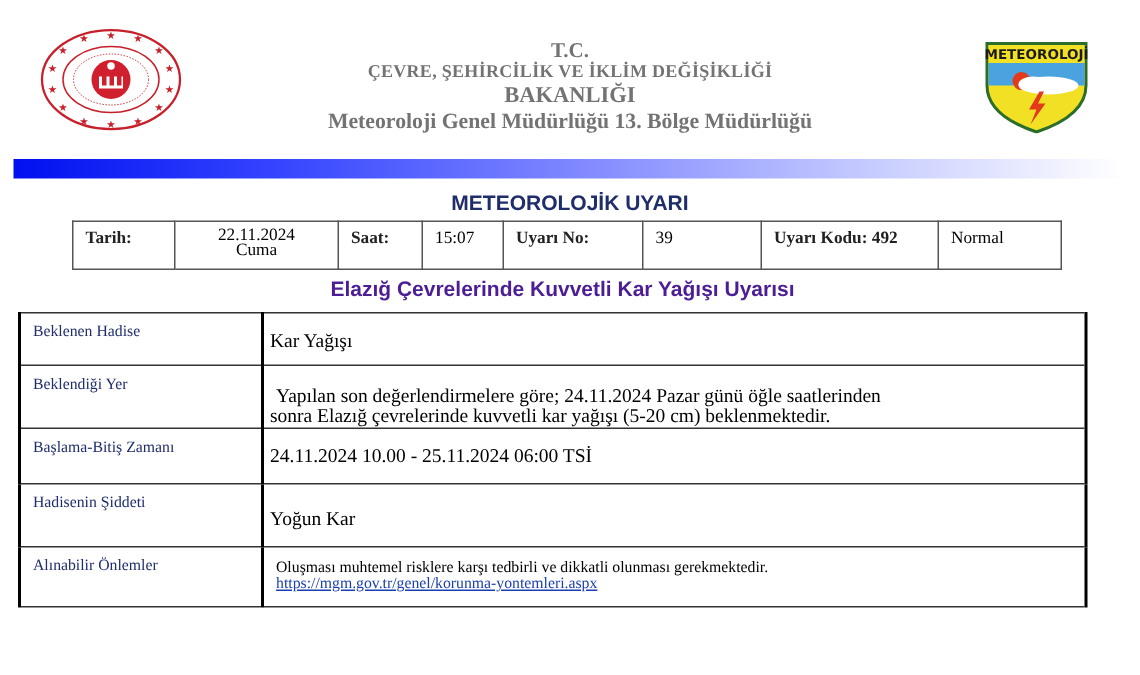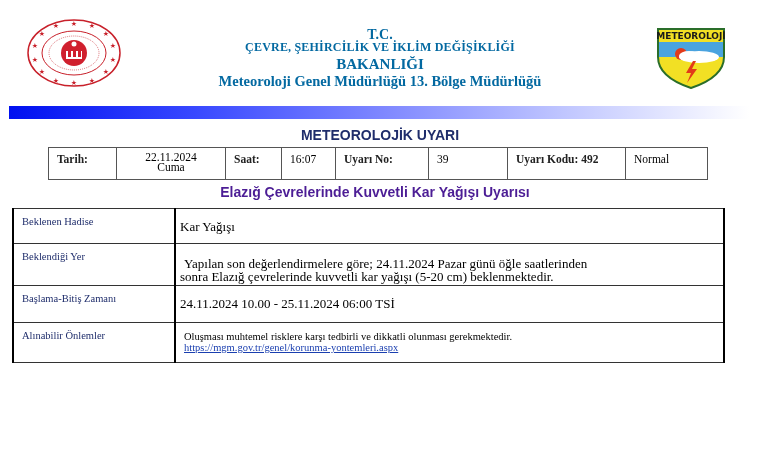--- a/index.html
+++ b/index.html
@@ -2,21 +2,21 @@
 <html><head>
 <meta charset="utf-8">
 <style>
   html, body { margin:0; padding:0; background:#ffffff; }
   body { width:760px; height:450px; position:relative; overflow:hidden; font-family:"Liberation Serif", serif; color:#000; }
   .abs { position:absolute; }
 
   
   #logo-left { left:26px; top:18px; width:96px; height:70px; }
   #logo-right { left:655px; top:27px; width:72px; height:62px; }
-  .hdr { position:absolute; left:180px; width:400px; text-align:center; color:#0369a1; font-weight:bold; font-family:"Liberation Serif", serif; }
+  .hdr { position:absolute; left:180px; width:400px; text-align:center; color:#737373; font-weight:bold; font-family:"Liberation Serif", serif; }
   #hdr-tc { top:27px; font-size:14px; }
   #hdr-ministry1 { top:40px; font-size:12px; letter-spacing:0.2px; }
   #hdr-ministry2 { top:56px; font-size:15px; }
   #hdr-region { top:73px; font-size:14.5px; left:170px; width:420px; }
 
   #gradient-bar { left:9px; top:106px; width:740px; height:13px;
     background:linear-gradient(to right, #0010f0 0%, #3848ff 25%, #7d86ff 50%, #c0c6ff 75%, #ffffff 100%); }
 
   #doc-title { left:250px; top:127px; width:260px; text-align:center; font-family:"Liberation Sans", sans-serif; font-weight:bold; font-size:14px; color:#1f2d6b; }
 
@@ -101,21 +101,21 @@
       <col style="width:82px">
   </colgroup>
   <tbody>
       <tr>
     <td class="lbl">Tarih:</td>
     <td class="date">
       <div>22.11.2024</div>
       <div>Cuma</div>
     </td>
     <td class="lbl">Saat:</td>
-    <td>16:07</td>
+    <td>15:07</td>
     <td class="lbl">Uyarı No:</td>
     <td>39</td>
     <td class="lbl">Uyarı Kodu: 492</td>
     <td>Normal</td>
   </tr>
 </tbody>
   </table>
 
 <div id="alert-title" class="abs">Elazığ Çevrelerinde Kuvvetli Kar Yağışı Uyarısı</div>
 
@@ -133,20 +133,24 @@
     <td class="k">Beklendiği Yer</td>
     <td class="v vmulti">
       <div style="padding-left:4px">Yapılan son değerlendirmelere göre; 24.11.2024 Pazar günü öğle saatlerinden</div>
       <div>sonra  Elazığ çevrelerinde kuvvetli kar yağışı (5-20 cm) beklenmektedir.</div>
     </td>
   </tr>
   <tr style="height:37px">
     <td class="k">Başlama-Bitiş Zamanı</td>
     <td class="v v1">24.11.2024 10.00 - 25.11.2024 06:00 TSİ</td>
   </tr>
+  <tr style="height:42px">
+    <td class="k">Hadisenin Şiddeti</td>
+    <td class="v" style="padding-top:15px">Yoğun Kar</td>
+  </tr>
   <tr style="height:40px">
     <td class="k">Alınabilir Önlemler</td>
     <td class="v vsmall">
       <div style="padding-left:4px">Oluşması muhtemel risklere karşı tedbirli ve dikkatli olunması gerekmektedir.</div>
       <div style="padding-left:4px" class="link">https://mgm.gov.tr/genel/korunma-yontemleri.aspx</div>
     </td>
   </tr>
 </tbody>
   </table>
 

